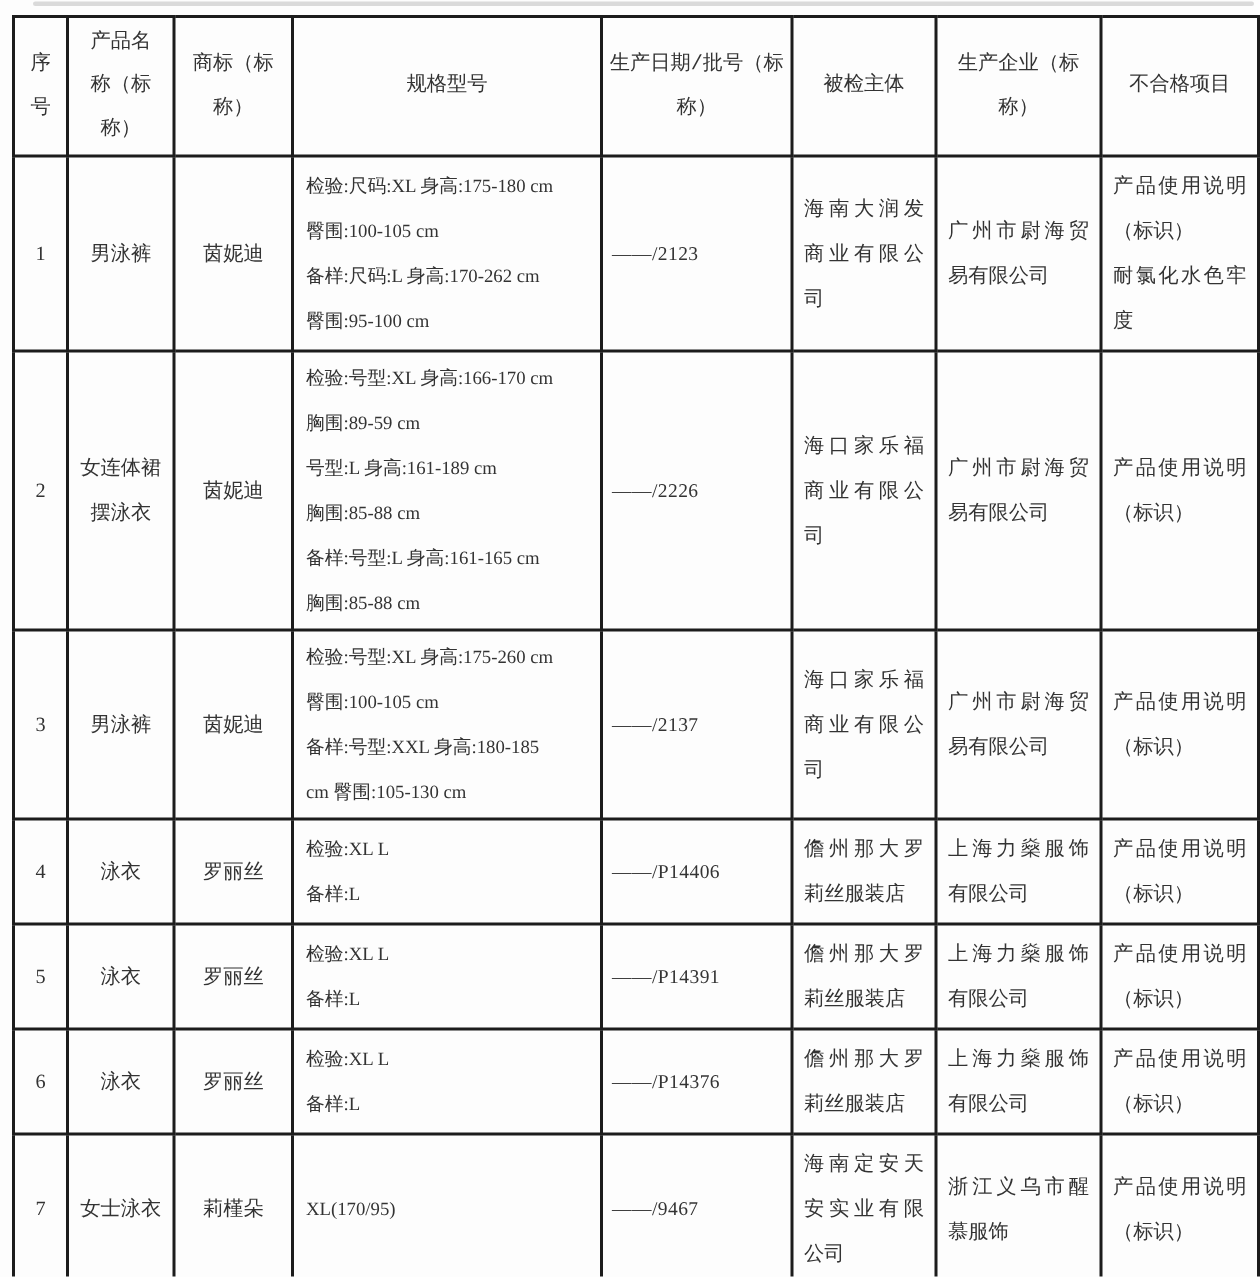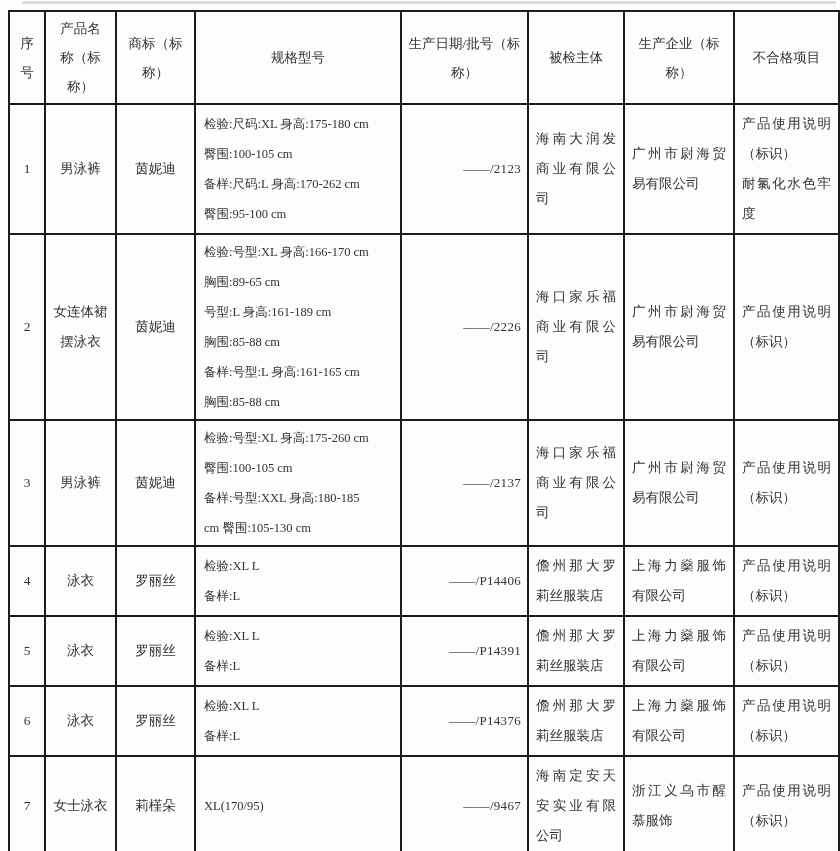--- a/index.html
+++ b/index.html
@@ -32,28 +32,29 @@
     font-size: 13.5px;
     line-height: 30px;
     padding: 2px 6px;
     overflow: hidden;
     background: #fdfdfd;
   }
   .inspection th {
     text-align: center;
     line-height: 29px;
     padding: 2px 4px;
+    font-family: Liberation Mono, monospace;
   }
   
   .inspection th.h-product { padding: 2px 9px; }
   .inspection th.h-brand { padding: 2px 10px; }
   .inspection th.h-manufacturer { padding: 2px 12px; }
 
   td.c-center { text-align: center; }
-  td.c-batch { text-align: right; font-size: 13px; letter-spacing: .3px; }
+  td.c-batch { text-align: left; font-size: 13px; letter-spacing: .3px; }
   td.c-just { text-align: justify; padding: 4px 7px; }
   td.c-spec { text-align: left; padding: 2px 4px 2px 8px; font-size: 12.5px; margin-top: 44px; }
   td.c-spec .spec-line { white-space: nowrap; line-height: 30px; }
   td.c-just .defect-item { line-height: 30px; }
 </style>
 </head>
 <body>
 
 <div class="page">
   <div class="top-artifact"></div>
@@ -98,21 +99,21 @@
             <div class="defect-item">产品使用说明（标识）</div>
             <div class="defect-item">耐氯化水色牢度</div>
           </td>
         </tr>
         <tr style="height: 185px;">
           <td class="c-center">2</td>
           <td class="c-center">女连体裙摆泳衣</td>
           <td class="c-center">茵妮迪</td>
           <td class="c-spec">
             <div class="spec-line">检验:号型:XL 身高:166-170 cm</div>
-            <div class="spec-line">胸围:89-65 cm</div>
+            <div class="spec-line">胸围:89-59 cm</div>
             <div class="spec-line">号型:L 身高:161-189 cm</div>
             <div class="spec-line">胸围:85-88 cm</div>
             <div class="spec-line">备样:号型:L 身高:161-165 cm</div>
             <div class="spec-line">胸围:85-88 cm</div>
           </td>
           <td class="c-batch">——/2226</td>
           <td class="c-just">海口家乐福商业有限公司</td>
           <td class="c-just">广州市尉海贸易有限公司</td>
           <td class="c-just">
             <div class="defect-item">产品使用说明（标识）</div>

